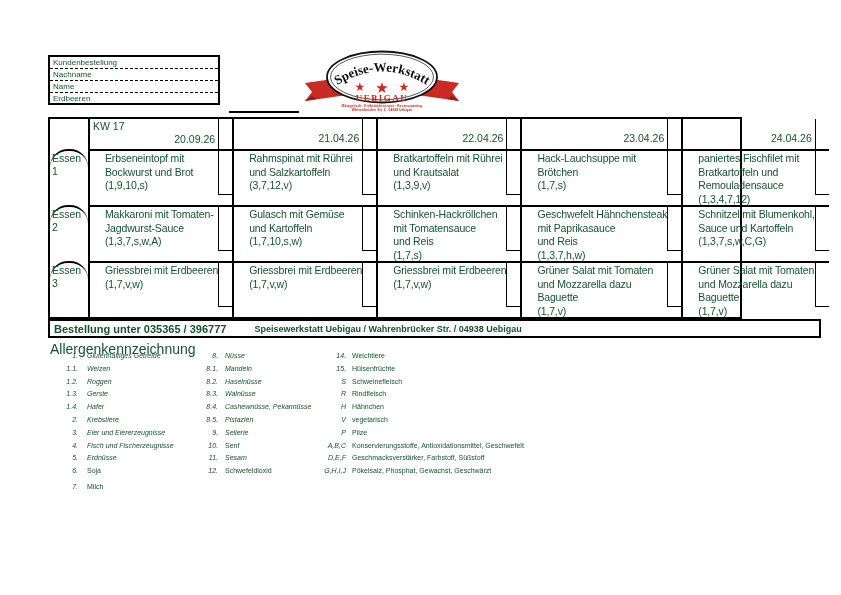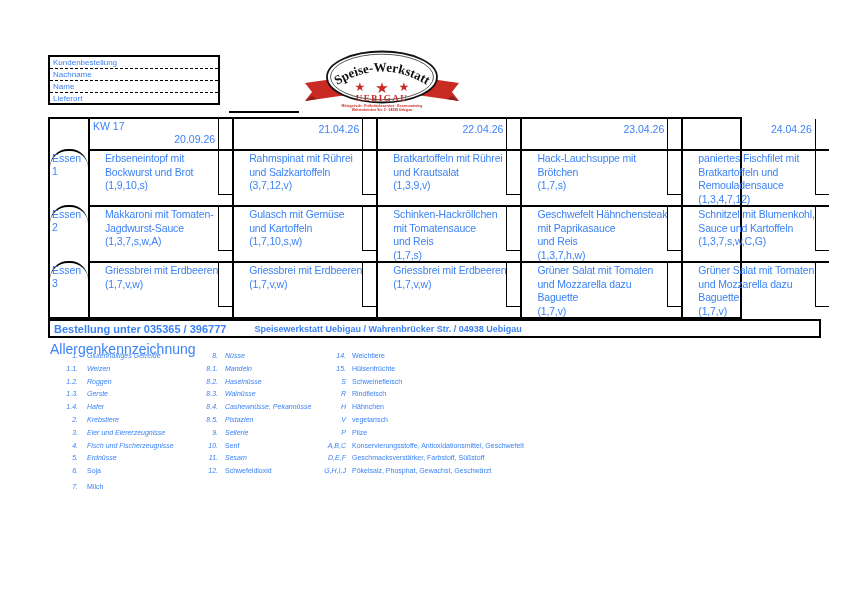--- a/index.html
+++ b/index.html
@@ -1,17 +1,17 @@
 <!DOCTYPE html>
 <html><head>
 <meta charset="utf-8">
 <style>
   html,body{margin:0;padding:0;background:#e8e8e8;}
   .page{position:relative;width:841px;height:595px;background:#ffffff;overflow:hidden;
-        font-family:"Liberation Sans",sans-serif;color:#3b82f6;}
+        font-family:"Liberation Sans",sans-serif;color:#14532d;}
 
   
   .order-box{position:absolute;left:48px;top:55px;width:172px;height:50px;
              border:2px solid #000;box-sizing:border-box;display:flex;flex-direction:column;}
   .order-row{flex:1;font-size:8px;line-height:10px;padding:1px 0 0 3px;border-top:1px dashed #000;box-sizing:border-box;}
   .order-row:first-child{border-top:none;}
 
   
   .logo{position:absolute;left:303px;top:50px;width:158px;height:64px;}
 
@@ -25,21 +25,21 @@
               grid-template-rows:30px 56px 56px 56px;}
   .cell{box-sizing:border-box;border-left:1px solid #000;border-top:2px solid #000;overflow:visible;}
   .cell.r0{border-top:none;}
   .cell.c0{border-left:none;}
   .day-text{border-left-width:2px;}
   .qty{position:relative;border-left:none;}
   .qty.hdr{border-left:1px solid #000;}
   .qty-box{position:absolute;top:0;left:0;right:0;bottom:10px;
            border-left:1px solid #000;border-bottom:1px solid #000;}
   .day-head{display:flex;flex-direction:column;justify-content:space-between;
-            padding:1px 3px 13px 3px;font-size:10.5px;line-height:13px;}
+            padding:1px 3px 4px 3px;font-size:10.5px;line-height:13px;}
   .kw{text-align:left;}
   .date{text-align:right;margin-top:auto;}
   .essen-label{font-size:10.5px;line-height:13px;padding:1px 0 0 2px;border-radius:18px;}
   .menu-cell{font-size:10.5px;line-height:13.6px;padding:1px 0 0 15px;white-space:pre;letter-spacing:-0.15px;}
 
   
   .order-line{position:absolute;left:48px;top:319px;width:773px;height:19px;box-sizing:border-box;
               border:2px solid #000;display:flex;align-items:center;}
   .phone{font-weight:bold;font-size:11px;padding-left:4px;white-space:nowrap;}
   .addr{font-size:9px;font-weight:bold;margin-left:28px;white-space:nowrap;}
@@ -60,21 +60,21 @@
 </style>
 </head>
 <body>
 
 <div class="page">
 
   <div class="order-box">
     <div class="order-row">Kundenbestellung</div>
     <div class="order-row">Nachname</div>
     <div class="order-row">Name</div>
-    <div class="order-row">Lieferort</div>
+    <div class="order-row">Erdbeeren</div>
   </div>
 
   <svg class="logo" viewBox="0 0 158 64" xmlns="http://www.w3.org/2000/svg">
     <defs>
       <path id="arcpath" d="M 28 39 Q 79 4 130 39" fill="none"></path>
     </defs>
 
     <g>
       <polygon points="2,33 44,27 44,45 2,51 9,42" fill="#c92a23"></polygon>
       <polygon points="2,51 9,46 14,49" fill="#8e1f1a"></polygon>

